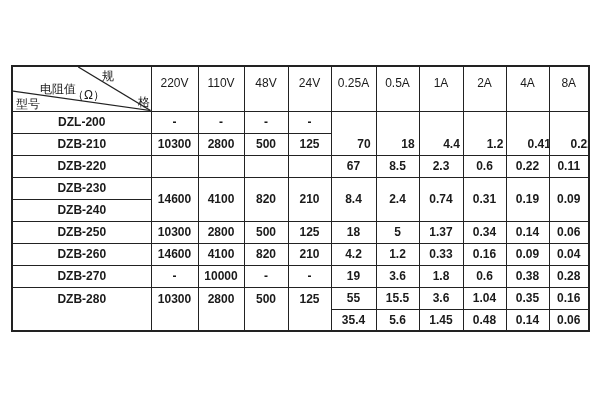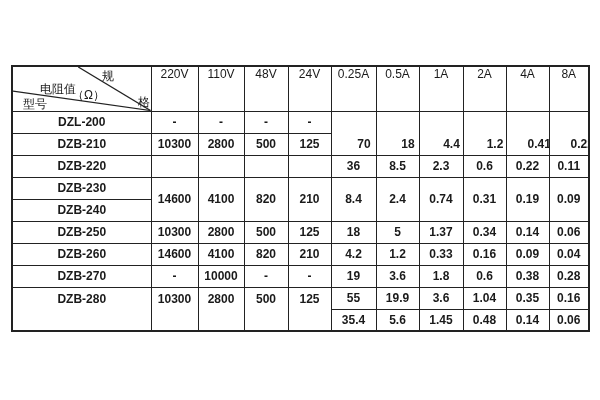--- a/index.html
+++ b/index.html
@@ -14,30 +14,30 @@
     border:2px solid #222222;
   }
   .tbl td{
     border:1px solid #222222;
     font-size:12px;line-height:14px;color:#1a1a1a;
     text-align:center;vertical-align:middle;
     padding:0;overflow:hidden;white-space:nowrap;
   }
   tr.hdr{height:45px;}
   tr.body-row{height:22px;font-weight:bold;}
-  tr.hdr td.h{vertical-align:top;}
+  tr.hdr td.h{vertical-align:top;padding-top:9px;}
   td.vb{vertical-align:bottom;padding-bottom:4px;padding-left:21px;}
   td.vt{vertical-align:top;padding-top:4px;}
   td.corner{position:relative;padding:0;}
   .corner .lbl{position:absolute;font-size:12px;line-height:13px;color:#1a1a1a;white-space:nowrap;}
   .c-spec-top{left:89px;top:3px;}
   .c-spec-bottom{left:125px;top:29px;}
   .c-res{left:27px;top:16px;}
   .c-unit{left:59px;top:22px;}
-  .c-model{left:10px;top:31px;}
+  .c-model{left:3px;top:31px;}
   .diag{position:absolute;left:0;top:0;width:100%;height:100%;display:block;}
 </style>
 </head>
 <body>
 
 <table class="tbl">
   <colgroup>
     <col style="width:139px">
       <col style="width:47px">
       <col style="width:46px">
@@ -96,21 +96,21 @@
       <td>500</td>
       <td>125</td>
     </tr>
 
     <tr class="body-row">
       <td>DZB-220</td>
       <td></td>
       <td></td>
       <td></td>
       <td></td>
-      <td>36</td>
+      <td>67</td>
       <td>8.5</td>
       <td>2.3</td>
       <td>0.6</td>
       <td>0.22</td>
       <td>0.11</td>
     </tr>
 
     <tr class="body-row">
       <td>DZB-230</td>
       <td rowspan="2">14600</td>
@@ -171,21 +171,21 @@
       <td>0.28</td>
     </tr>
 
     <tr class="body-row">
       <td rowspan="2" class="vt">DZB-280</td>
       <td rowspan="2" class="vt">10300</td>
       <td rowspan="2" class="vt">2800</td>
       <td rowspan="2" class="vt">500</td>
       <td rowspan="2" class="vt">125</td>
       <td>55</td>
-      <td>19.9</td>
+      <td>15.5</td>
       <td>3.6</td>
       <td>1.04</td>
       <td>0.35</td>
       <td>0.16</td>
     </tr>
 
     <tr class="body-row">
       <td>35.4</td>
       <td>5.6</td>
       <td>1.45</td>

